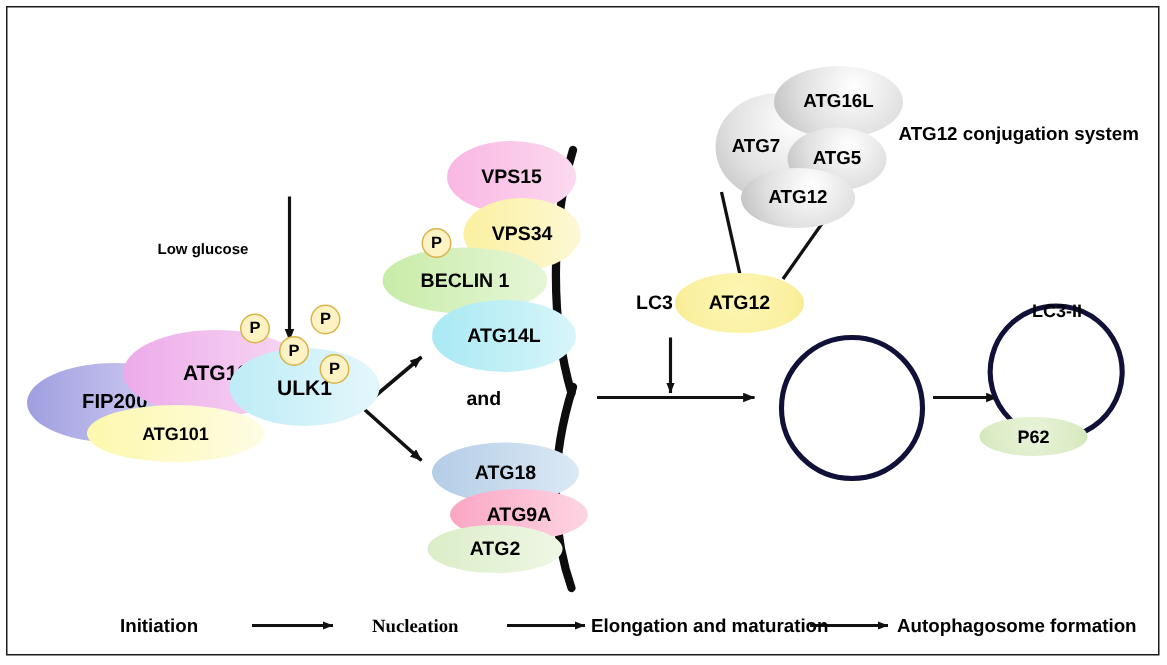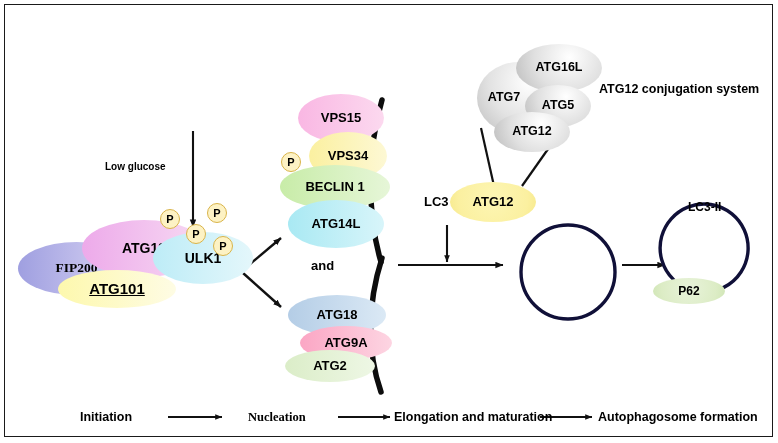--- a/index.html
+++ b/index.html
@@ -79,43 +79,43 @@
 
     <line x1="168" y1="417" x2="222" y2="417" stroke="#111111" stroke-width="2.1" marker-end="url(#ahs)"></line>
     <line x1="338" y1="417" x2="390" y2="417" stroke="#111111" stroke-width="2.1" marker-end="url(#ahs)"></line>
     <line x1="540" y1="417" x2="592" y2="417" stroke="#111111" stroke-width="2.1" marker-end="url(#ahs)"></line>
   </svg>
 
 
   <div class="lbl" style="left:105px;top:161px;font-size:10px;">Low glucose</div>
 
   <div class="node" style="left:18px;top:242px;width:117px;height:53px;
-              background:linear-gradient(90deg,#9f9fe0 0%,#ddd8f5 100%);font-size:13.5px;font-family:Liberation Serif, serif;">FIP200</div>
+              background:linear-gradient(90deg,#9f9fe0 0%,#ddd8f5 100%);font-size:13.5px;">FIP200</div>
 
   <div class="node" style="left:82px;top:220px;width:124px;height:57px;
               background:linear-gradient(90deg,#edaaea 0%,#f7daf3 100%);font-size:14px;">ATG13</div>
 
   <div class="node" style="left:58px;top:270px;width:118px;height:38px;
-              background:linear-gradient(90deg,#fdf8ad 0%,#fefce4 100%);font-size:15px;text-decoration:underline;">ATG101</div>
+              background:linear-gradient(90deg,#fdf8ad 0%,#fefce4 100%);font-size:12px;">ATG101</div>
 
   <div class="node" style="left:153px;top:232px;width:100px;height:52px;
               background:linear-gradient(90deg,#bdecf7 0%,#e4f7fb 100%);font-size:14px;">ULK1</div>
 
   <div class="pcircle" style="left:160px;top:209px;width:18px;height:18px;">P</div>
   <div class="pcircle" style="left:186px;top:224px;width:18px;height:18px;">P</div>
   <div class="pcircle" style="left:207px;top:203px;width:18px;height:18px;">P</div>
   <div class="pcircle" style="left:213px;top:236px;width:18px;height:18px;">P</div>
 
   <div class="node" style="left:298px;top:94px;width:86px;height:48px;
               background:linear-gradient(90deg,#f9b7e3 0%,#fcd9ef 100%);font-size:13px;">VPS15</div>
 
   <div class="node" style="left:309px;top:132px;width:78px;height:48px;
               background:linear-gradient(90deg,#fbf0a0 0%,#fdf8d4 100%);font-size:13px;">VPS34</div>
 
-  <div class="node" style="left:280px;top:165px;width:110px;height:44px;
+  <div class="node" style="left:255px;top:165px;width:110px;height:44px;
               background:linear-gradient(90deg,#c8eca8 0%,#e6f6d8 100%);font-size:13px;">BECLIN 1</div>
 
   <div class="node" style="left:288px;top:200px;width:96px;height:48px;
               background:linear-gradient(90deg,#a9e9f3 0%,#d8f5fa 100%);font-size:13px;">ATG14L</div>
 
   <div class="pcircle" style="left:281px;top:152px;width:18px;height:18px;">P</div>
 
   <div class="lbl" style="left:311px;top:258px;font-size:13px;">and</div>
 
   <div class="node" style="left:288px;top:295px;width:98px;height:40px;

